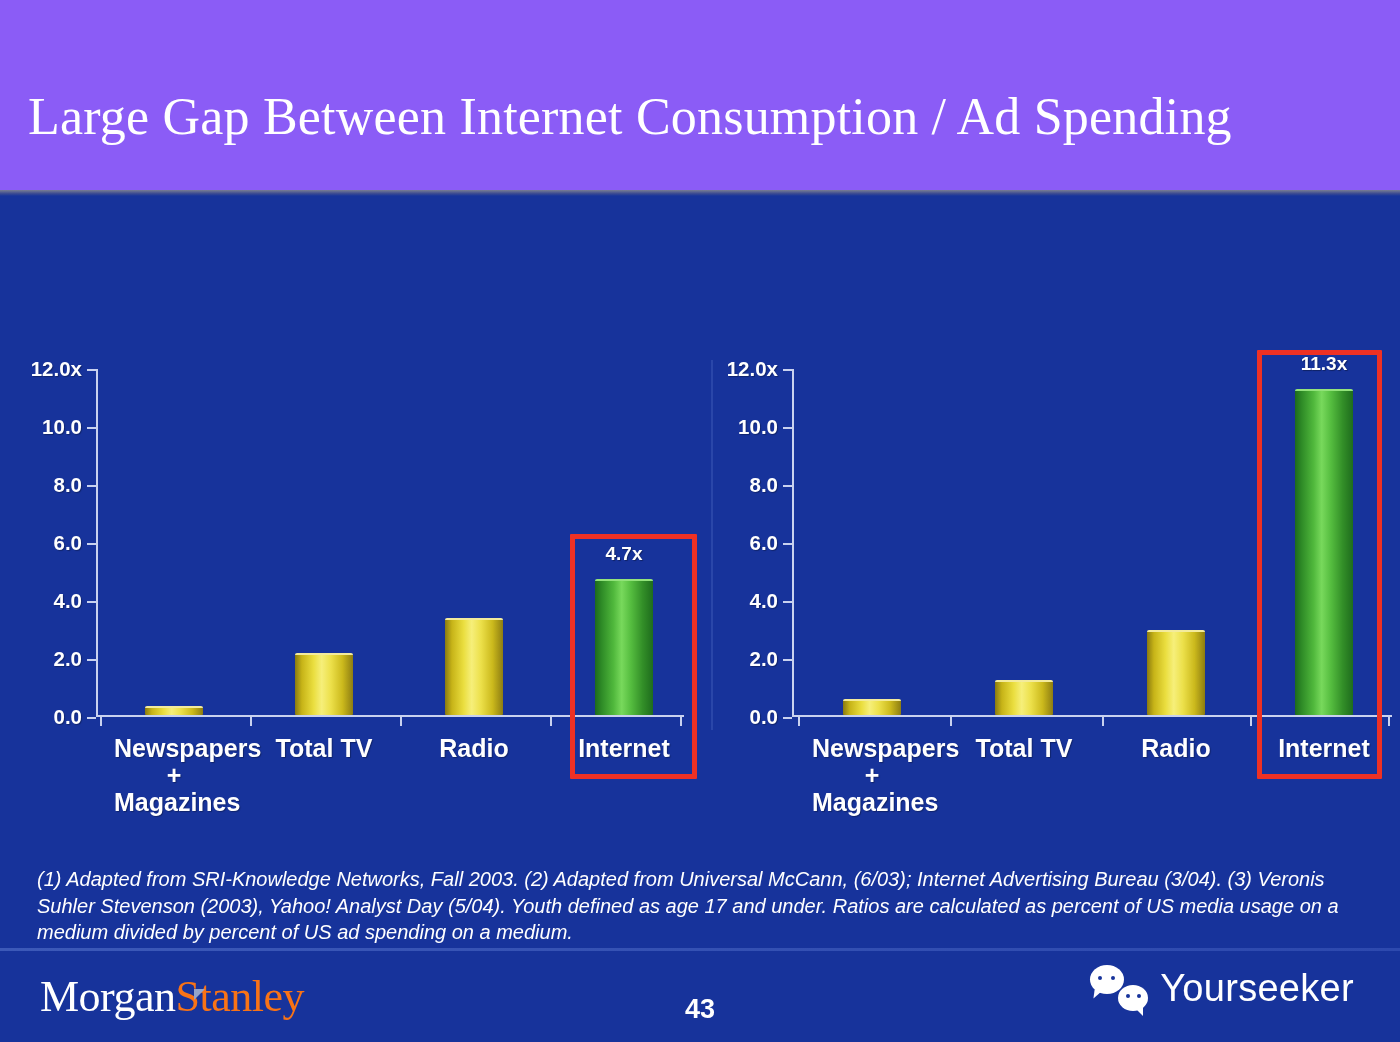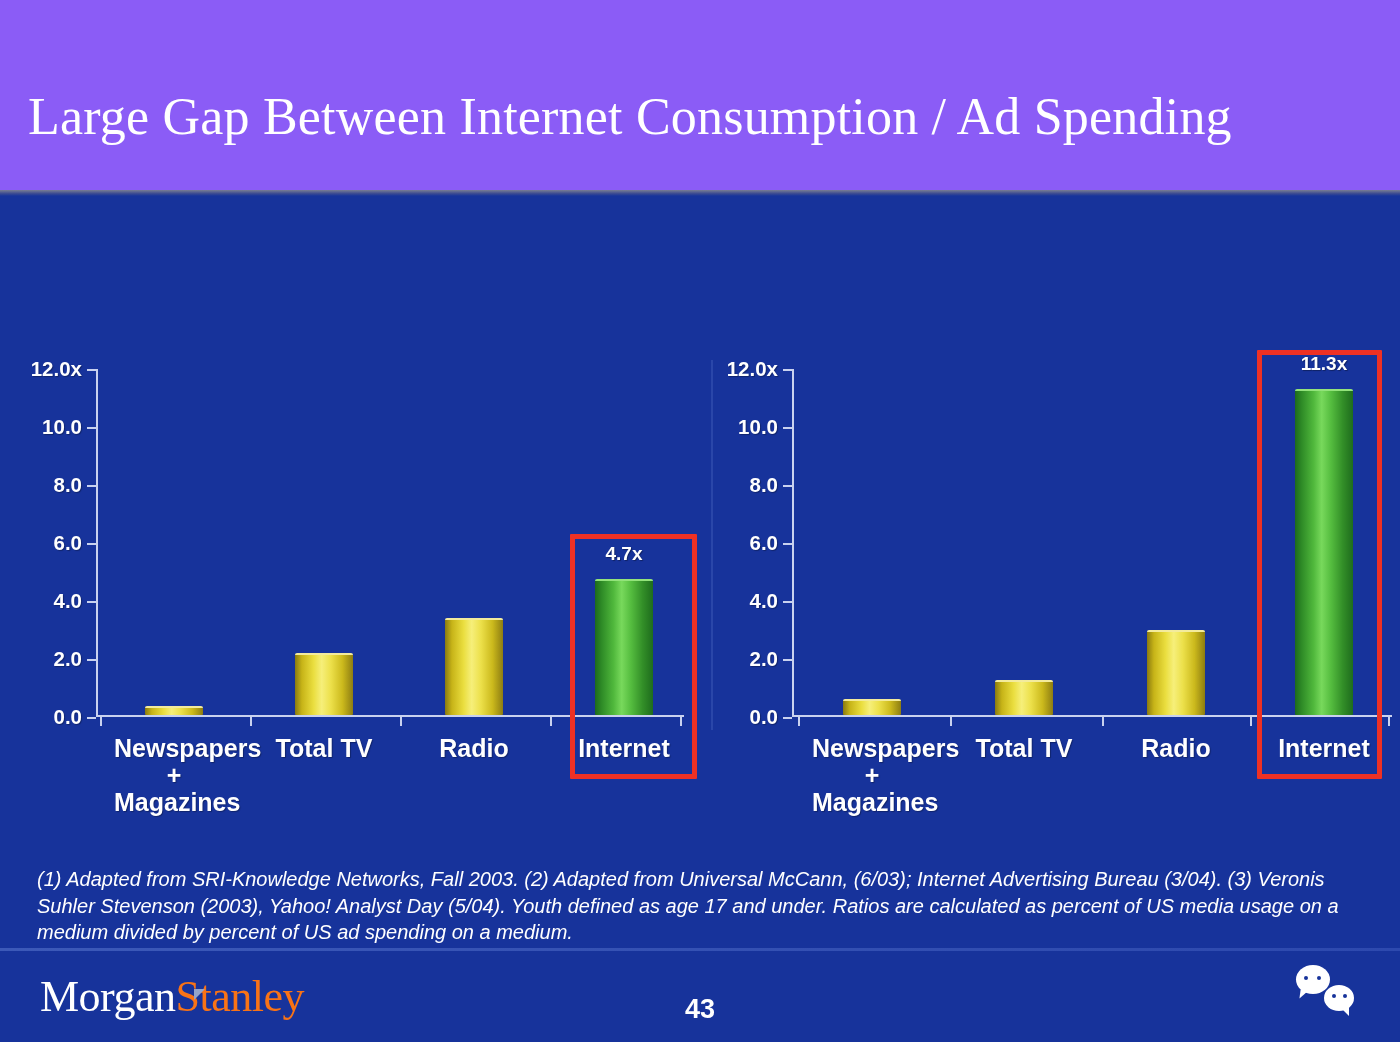--- a/index.html
+++ b/index.html
@@ -290,16 +290,17 @@
     <div class="page-num">43</div>
     <div class="brand">
       <span class="wechat-icon">
         <span class="bubble-a"></span>
         <span class="bubble-b"></span>
         <span class="dot" style="left:8px;  top:11px;"></span>
         <span class="dot" style="left:21px; top:11px;"></span>
         <span class="dot" style="right:18px; bottom:13px;"></span>
         <span class="dot" style="right:7px;  bottom:13px;"></span>
       </span>
+      <span class="brand-name">Yourseeker</span>
     </div>
   </div>
 
 </div>
 
 </body></html>

